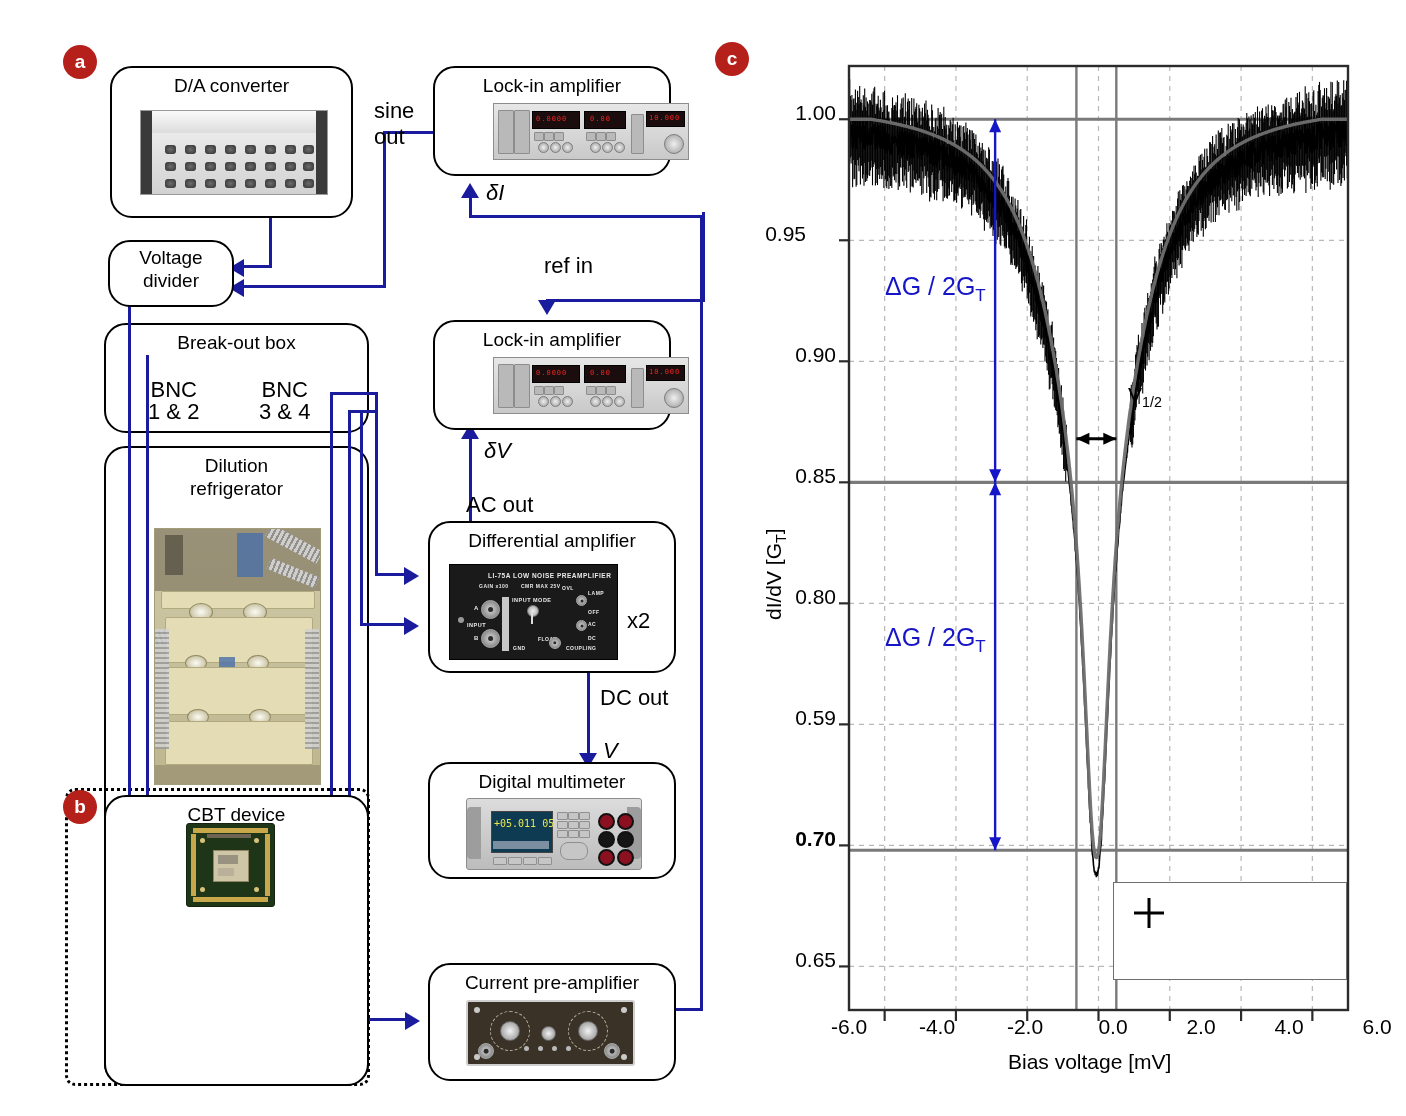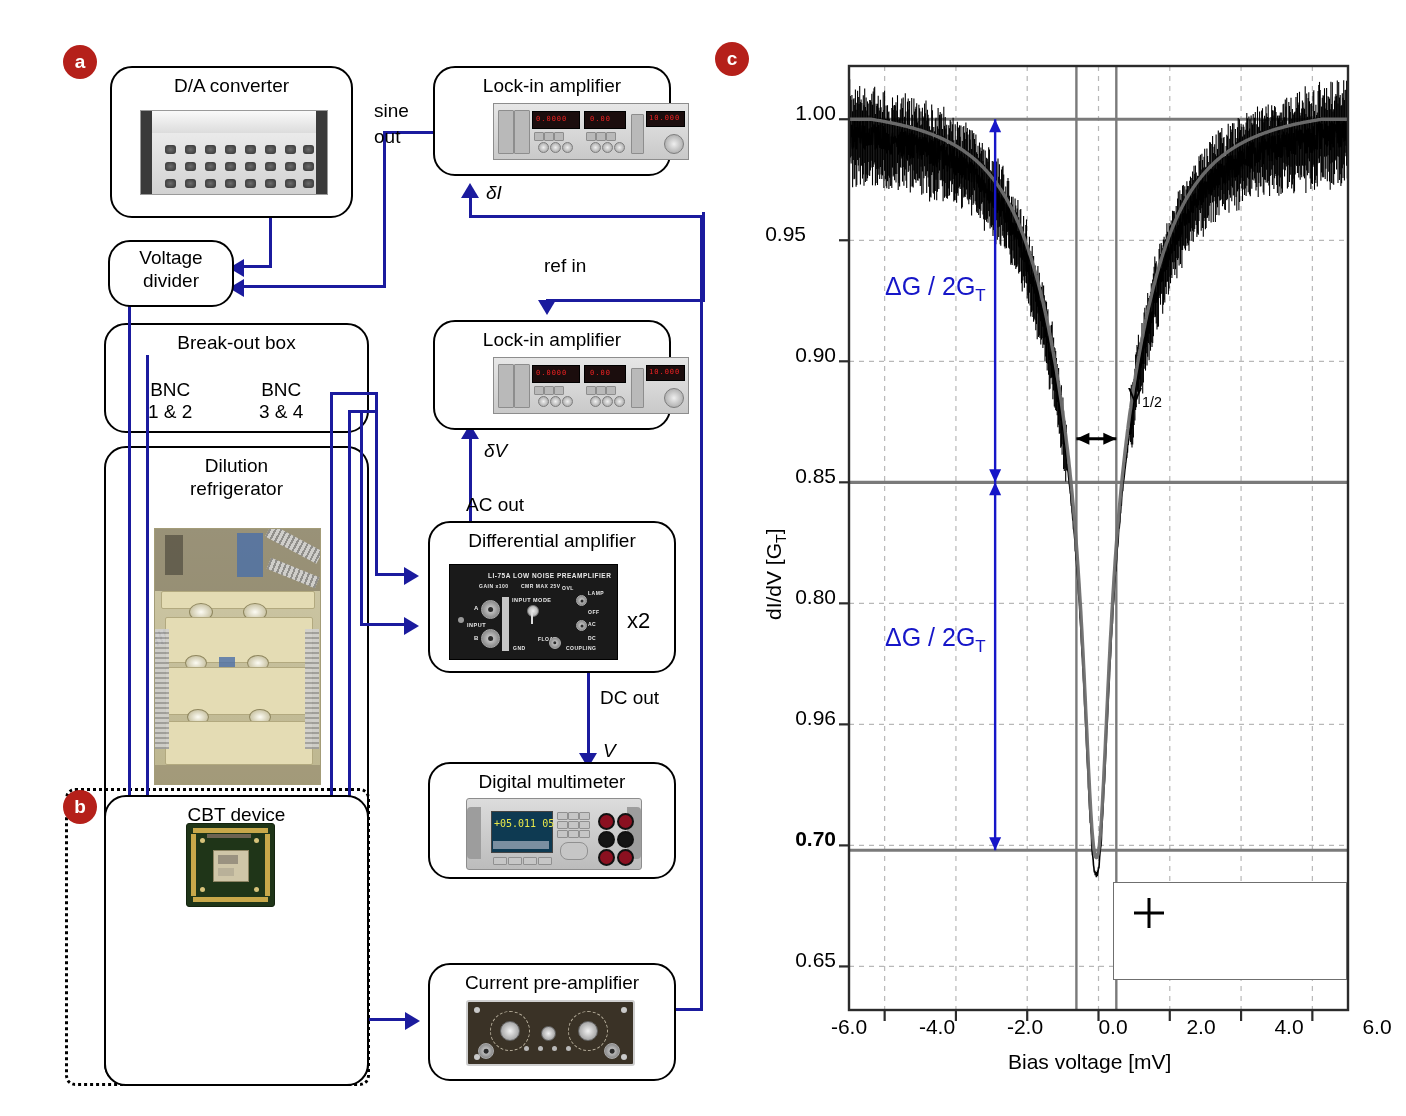--- a/index.html
+++ b/index.html
@@ -20,21 +20,21 @@
 
   
   .boxc{position:absolute;border:2.5px solid #000;border-radius:22px;
         background:transparent;box-sizing:border-box;z-index:8;}
   .boxc .cap{position:absolute;left:0;right:0;top:6px;text-align:center;
              font-size:19px;line-height:23px;}
 
   .dotbox{position:absolute;border:3px dotted #000;border-radius:10px;
           box-sizing:border-box;z-index:6;}
 
-  .lbl{position:absolute;font-size:19px;line-height:22px;z-index:30;white-space:nowrap;}
+  .lbl{position:absolute;font-size:22px;line-height:22px;z-index:30;white-space:nowrap;}
   .lbl.it{font-style:italic;}
 
   
   .w{position:absolute;background:#1b1b9e;z-index:12;}
   .wh{height:3px;}
   .wv{width:3px;}
   .arw{position:absolute;width:0;height:0;z-index:13;}
   .arw.dn{border-left:9px solid transparent;border-right:9px solid transparent;border-top:15px solid #1b1b9e;}
   .arw.up{border-left:9px solid transparent;border-right:9px solid transparent;border-bottom:15px solid #1b1b9e;}
   .arw.lf{border-top:9px solid transparent;border-bottom:9px solid transparent;border-right:15px solid #1b1b9e;}
@@ -1171,21 +1171,21 @@
       <polygon points="1089.4014285714286,432.75897435897434 1089.4014285714286,444.75897435897434 1076.4014285714286,438.75897435897434" fill="#000000"></polygon>
       <polygon points="1103.3214285714284,432.75897435897434 1103.3214285714284,444.75897435897434 1116.3214285714284,438.75897435897434" fill="#000000"></polygon>
     </g>
 </svg>
 
 <div class="ytk" style="left:770px;top:101px;width:66px;">1.00</div>
 <div class="ytk" style="left:740px;top:222px;width:66px;">0.95</div>
 <div class="ytk" style="left:770px;top:343px;width:66px;">0.90</div>
 <div class="ytk" style="left:770px;top:464px;width:66px;">0.85</div>
 <div class="ytk" style="left:770px;top:585px;width:66px;">0.80</div>
-<div class="ytk" style="left:770px;top:706px;width:66px;">0.96</div>
+<div class="ytk" style="left:770px;top:706px;width:66px;">0.59</div>
 <div class="ytk" style="left:770px;top:827px;width:66px;font-weight:bold;">0.70</div>
 <div class="ytk" style="left:770px;top:948px;width:66px;">0.65</div>
 
 <div class="xtk" style="left:812px;top:1015px;width:74px;">-6.0</div>
 <div class="xtk" style="left:900px;top:1015px;width:74px;">-4.0</div>
 <div class="xtk" style="left:988px;top:1015px;width:74px;">-2.0</div>
 <div class="xtk" style="left:1076px;top:1015px;width:74px;">0.0</div>
 <div class="xtk" style="left:1164px;top:1015px;width:74px;">2.0</div>
 <div class="xtk" style="left:1252px;top:1015px;width:74px;">4.0</div>
 <div class="xtk" style="left:1340px;top:1015px;width:74px;">6.0</div>

